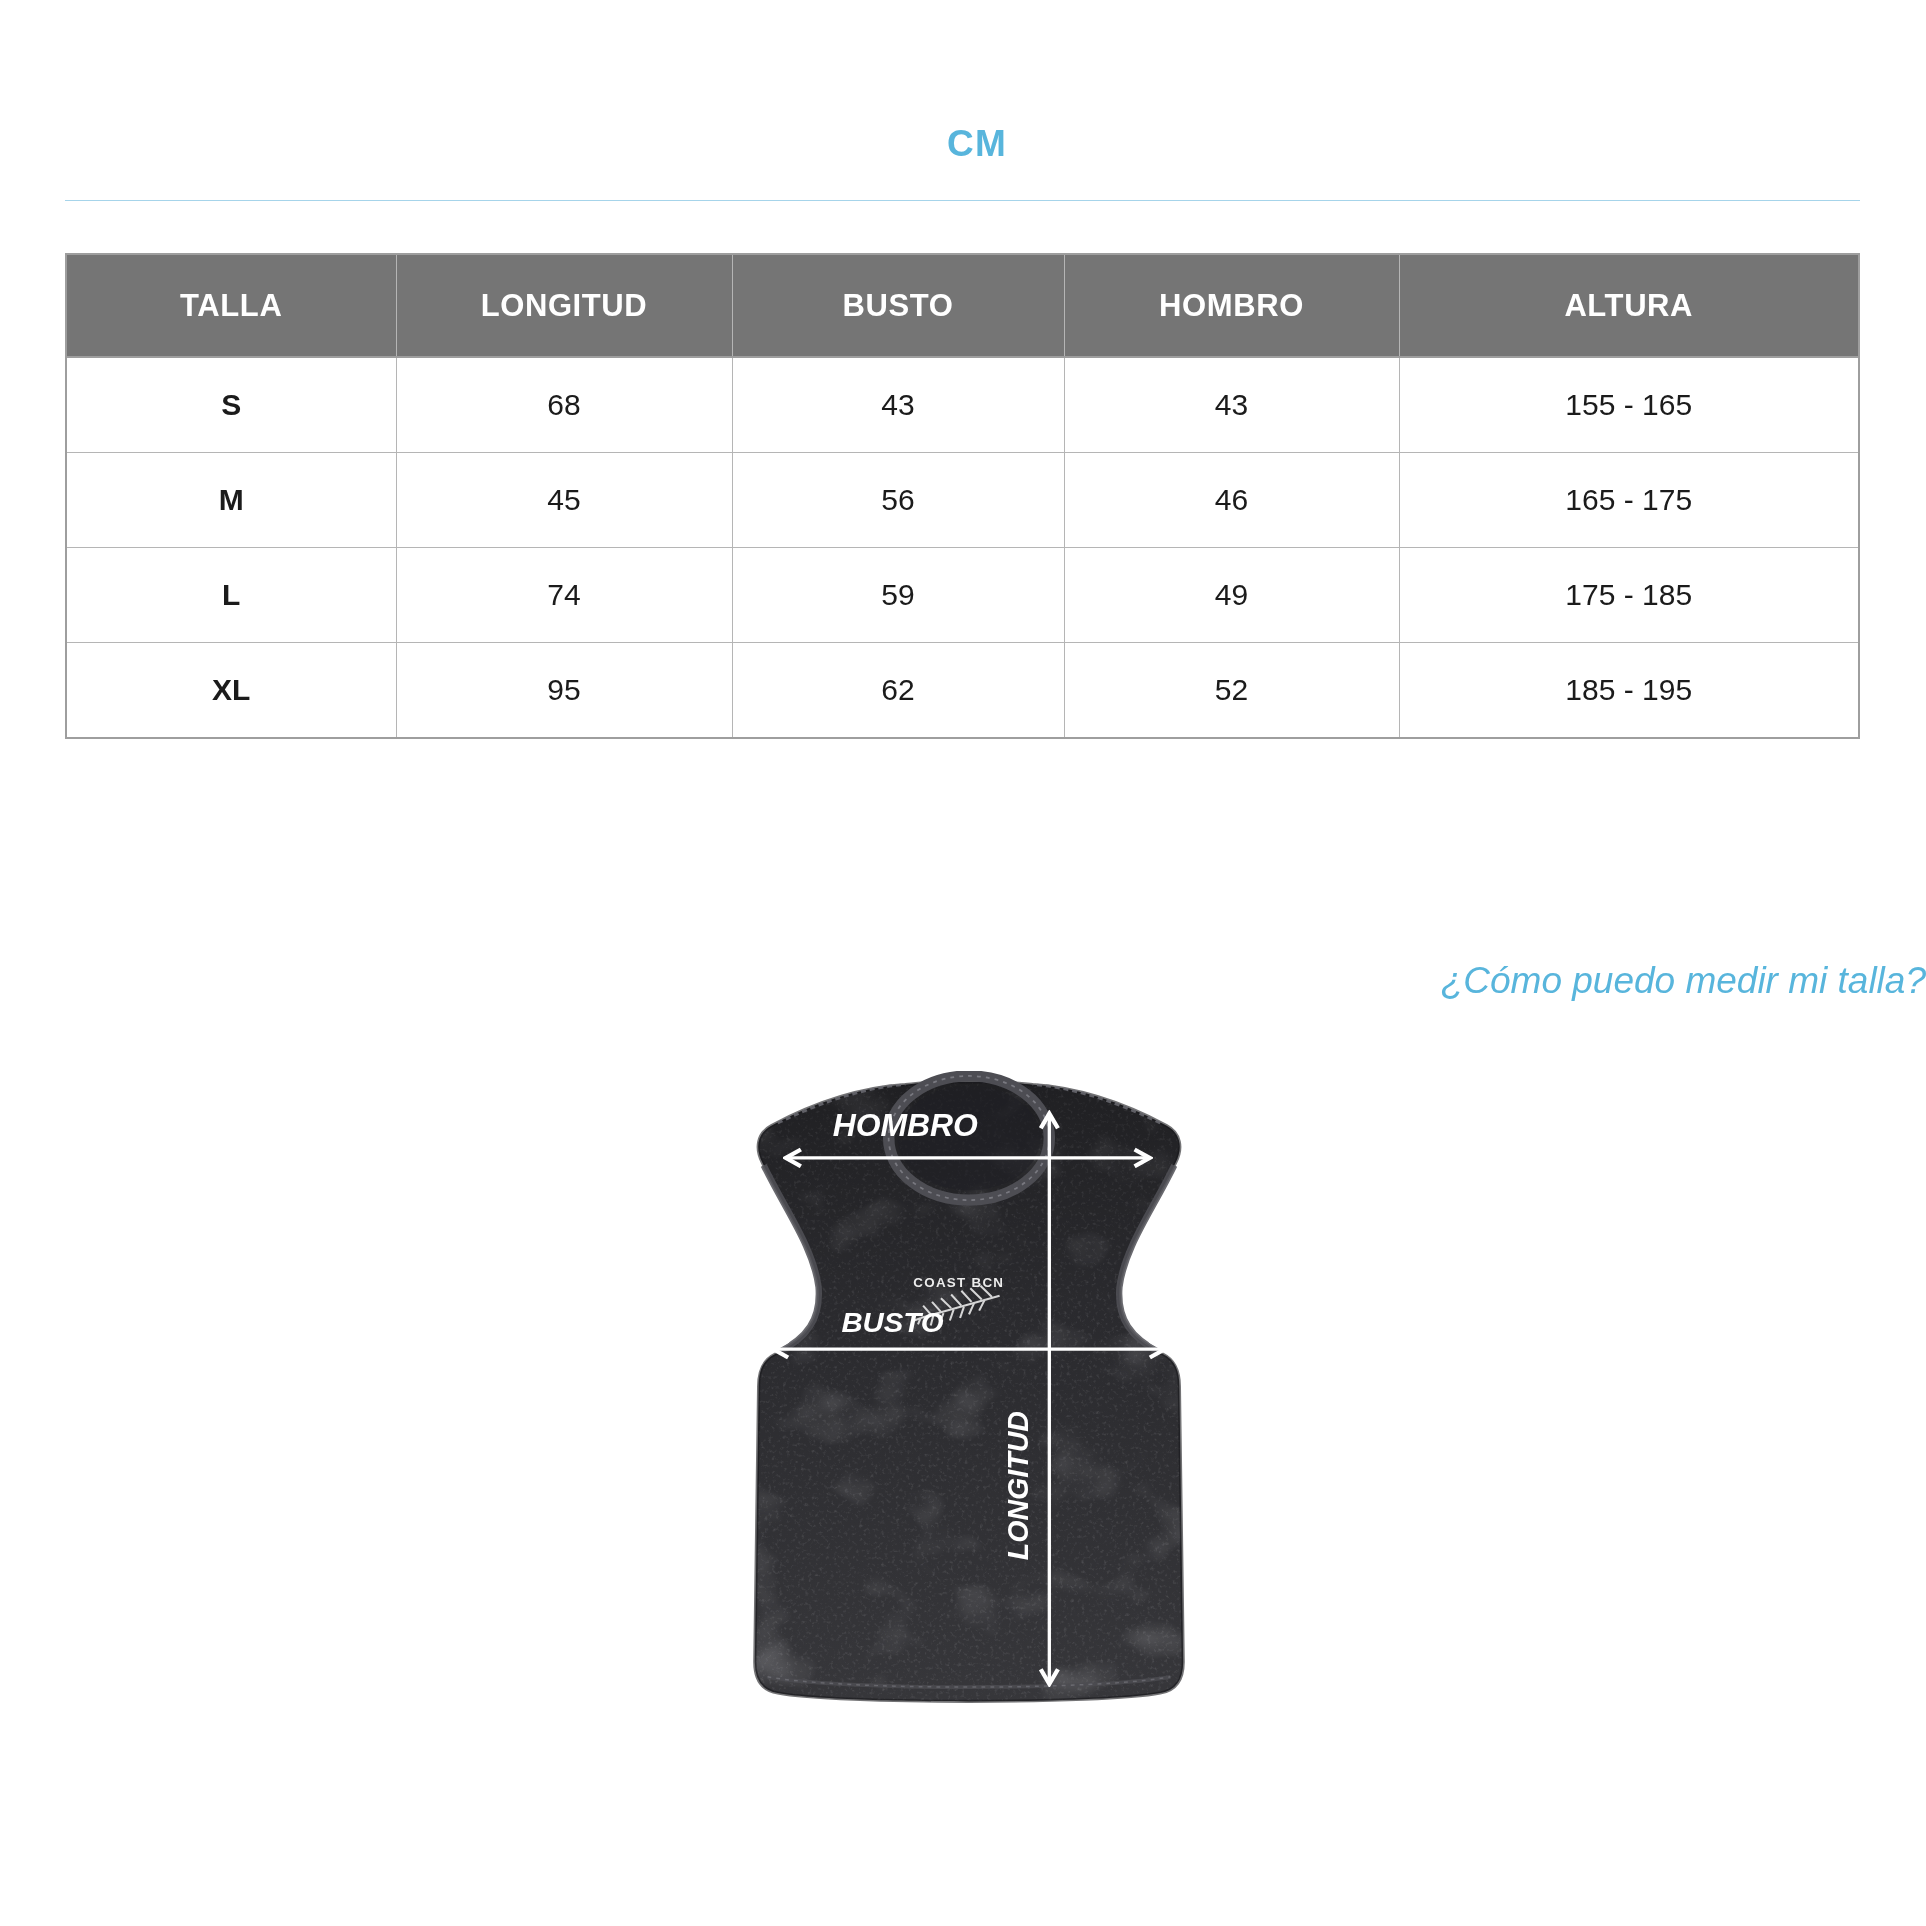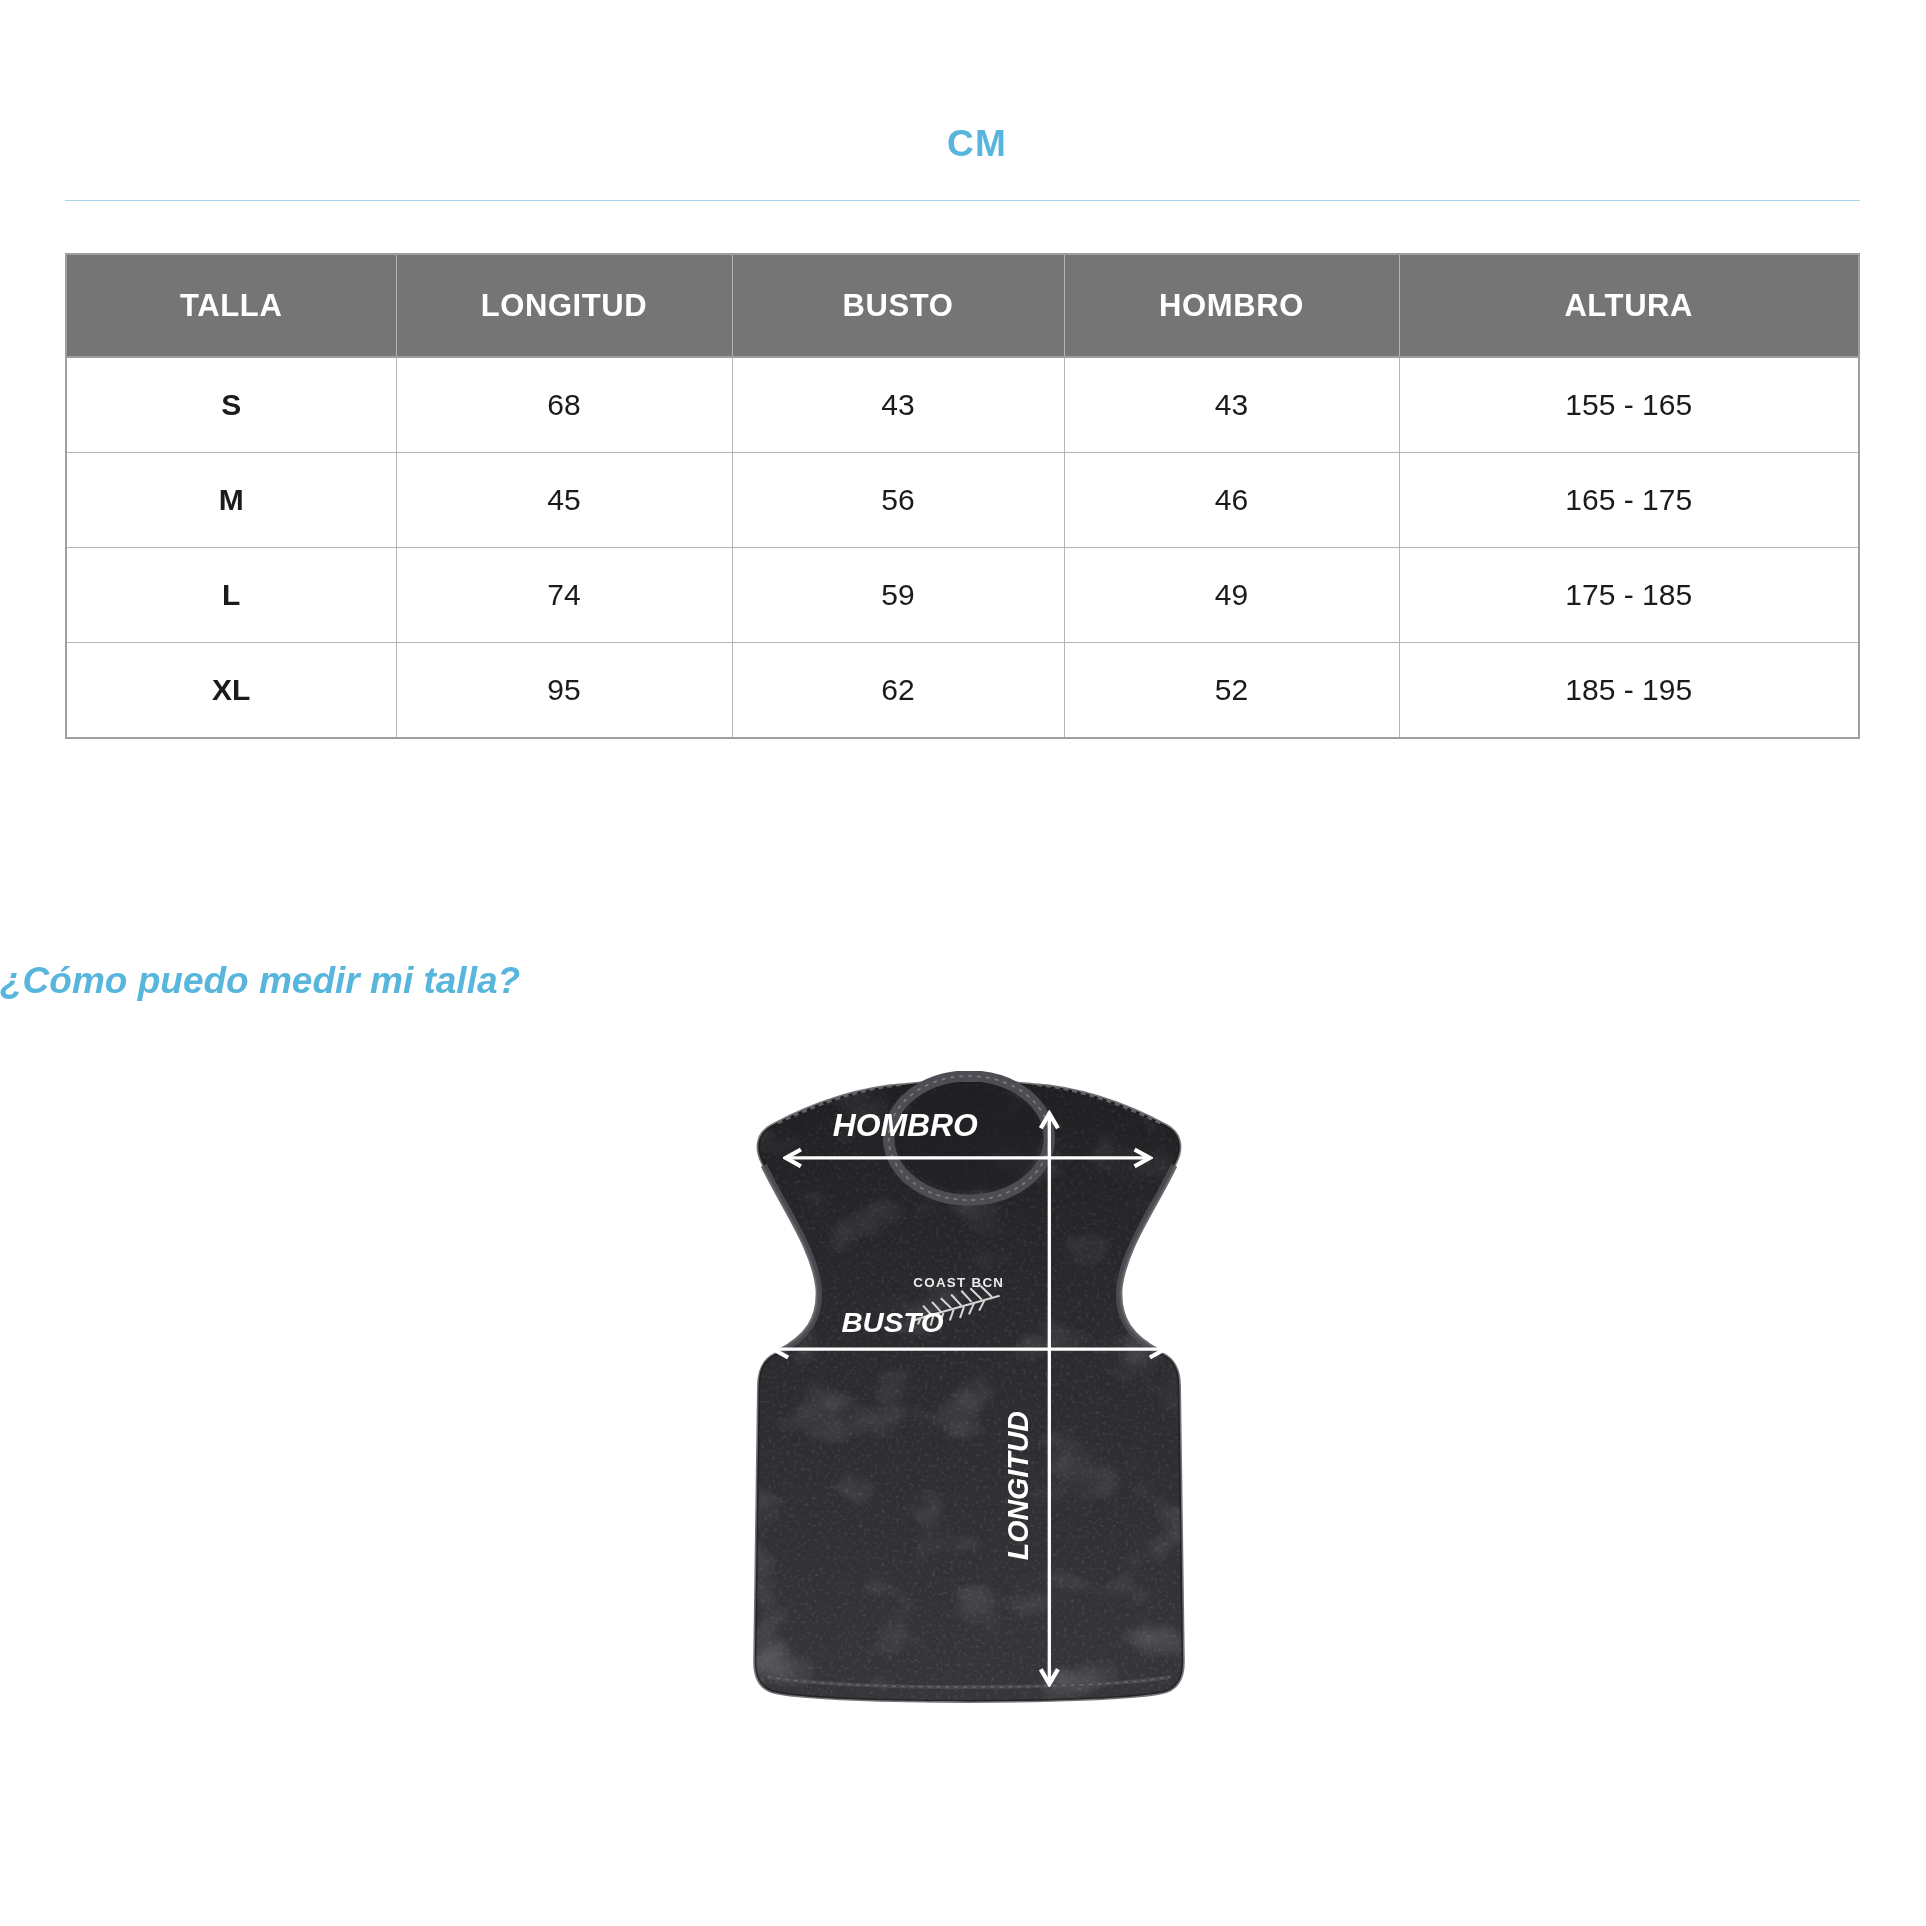--- a/index.html
+++ b/index.html
@@ -24,22 +24,22 @@
     background:#757575;color:#ffffff;font-size:31px;font-weight:bold;
     height:99px;text-align:center;vertical-align:middle;
     border:1.9px solid #b5b5b5;border-bottom:2.6px solid #9e9e9e;letter-spacing:0.6px;
   }
   table.size-table td{
     font-size:30px;color:#1b1b1b;height:92px;text-align:center;vertical-align:middle;
     border:1.9px solid #b5b5b5;background:#ffffff;
   }
   table.size-table td.talla{font-weight:bold;}
   .question-heading{
-    position:absolute;top:960px;left:0;width:100%;text-align:left;
-    font-size:37px;font-weight:bold;font-style:italic;color:#58b5dc;
+    position:absolute;top:960px;left:0;width:100%;text-align:right;
+    font-size:37px;font-weight:normal;font-style:italic;color:#58b5dc;
   }
   .shirt-figure{position:absolute;left:714px;top:1071px;width:510px;height:658px;}
   .measure-label{
     fill:#ffffff;font-weight:bold;font-style:italic;
     font-family:"Liberation Sans", sans-serif;
   }
   .lbl-hombro{font-size:25px;}
   .lbl-busto{font-size:23px;}
   .lbl-longitud{font-size:23px;}
   .logo-text{

